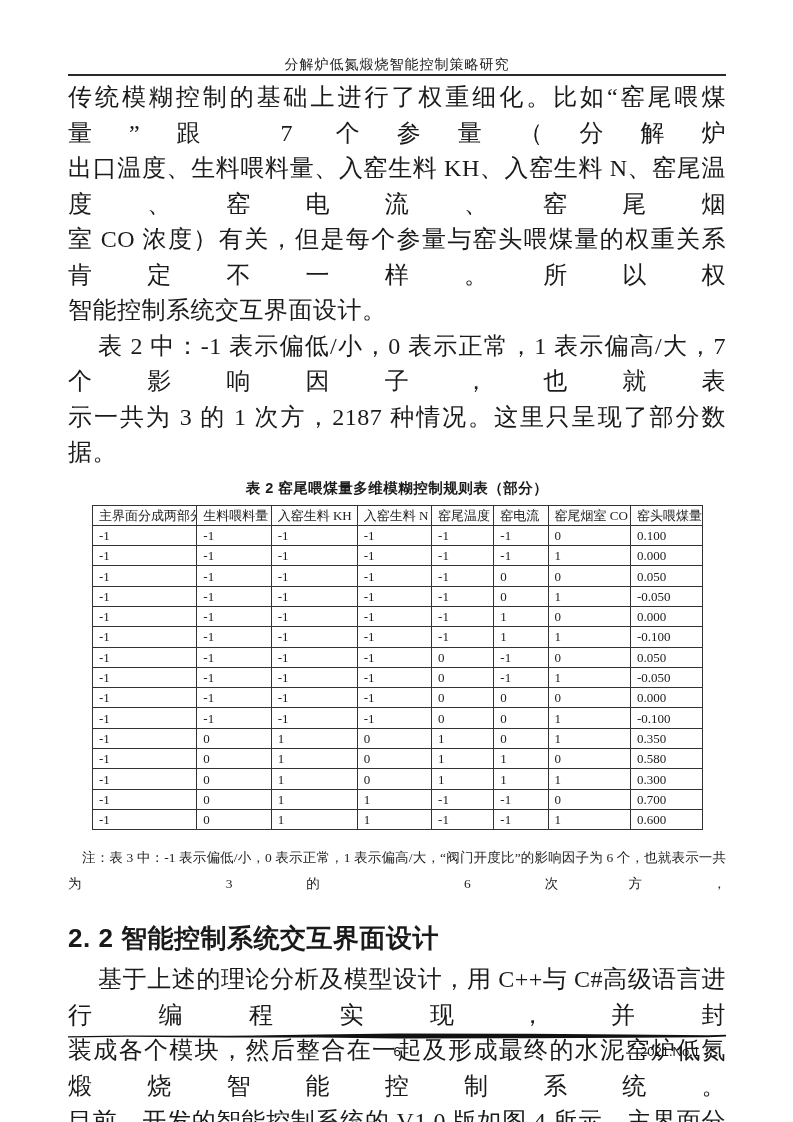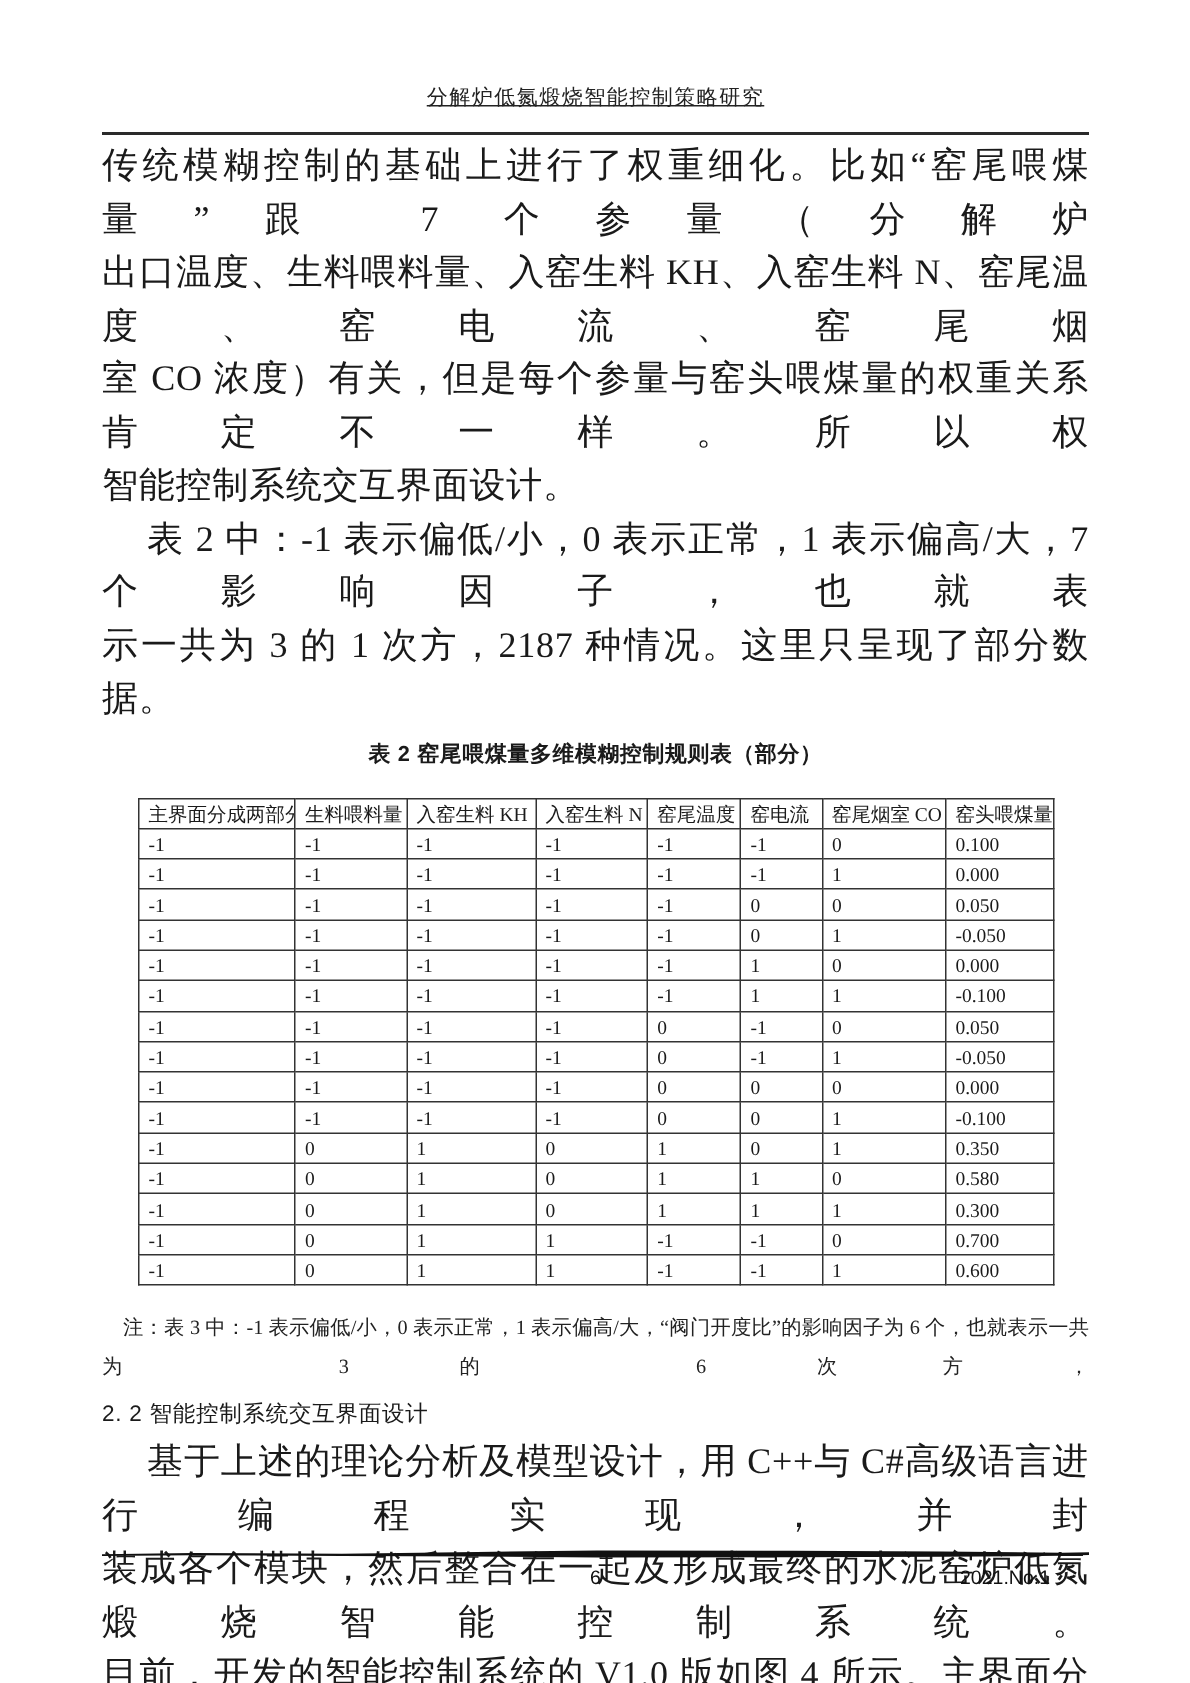--- a/index.html
+++ b/index.html
@@ -14,22 +14,21 @@
   }
   .content {
     position:absolute;
     left:68px; top:56px; width:658px;
   }
   .journal-title {
     text-align:center;
     font-size:14px;
     letter-spacing:1px;
     color:#222;
-    padding-bottom:14px;
-    text-decoration:underline;
+    padding-bottom:0;
   }
   .header-rule {
     border-bottom:2px solid #2a2a2a;
     margin-bottom:4px;
   }
   .para { font-size:24px; }
   .para .line {
     line-height:35.5px;
     text-align:justify;
     text-align-last:justify;
@@ -37,21 +36,21 @@
     letter-spacing:0.5px;
   }
   .para .line.last { text-align-last:left; }
   .indent-first .line:first-child { text-indent:30px; }
   .table-caption {
     text-align:center;
     font-size:14.5px;
     font-weight:bold;
     font-family:"Liberation Sans","DejaVu Sans",sans-serif;
     margin-top:8px;
-    margin-bottom:20px;
+    margin-bottom:7px;
     letter-spacing:0.5px;
   }
   table.rule-table {
     border-collapse:collapse;
     width:611px;
     margin-left:24px;
     table-layout:fixed;
   }
   table.rule-table th, table.rule-table td {
     border:1px solid #333;
@@ -70,24 +69,24 @@
     color:#222;
   }
   .table-note .line {
     line-height:26px;
     text-align:justify;
     text-align-last:justify;
   }
   .table-note .line.last { text-align-last:left; }
   .table-note .line:first-child { text-indent:14px; }
   .section-heading {
-    font-size:15px;
-    font-weight:normal;
+    font-size:26px;
+    font-weight:bold;
     font-family:"Liberation Sans","DejaVu Sans",sans-serif;
-    margin-top:9px;
+    margin-top:24px;
     margin-bottom:6px;
     letter-spacing:0.5px;
   }
   .footer {
     position:absolute;
     left:68px; right:67px;
     top:1032px;
   }
   .footer-rule-svg { display:block; width:658px; height:10px; }
   .footer-row {

